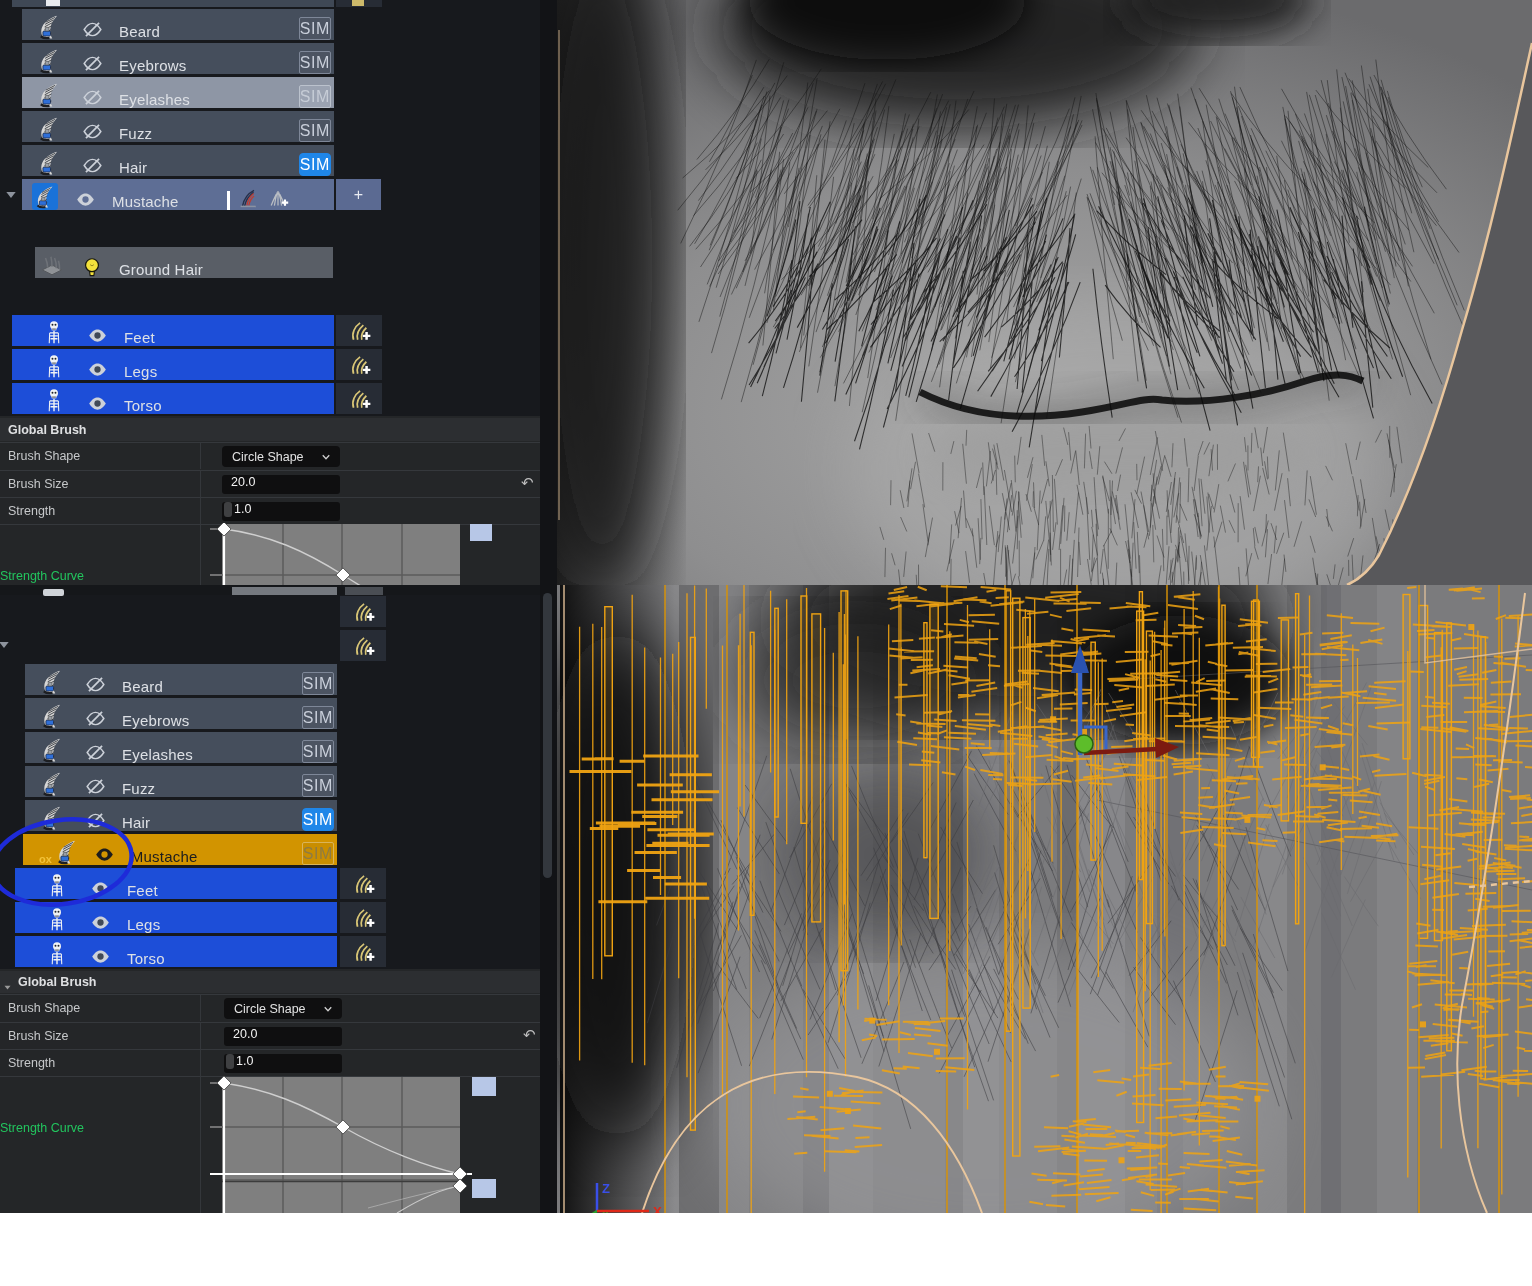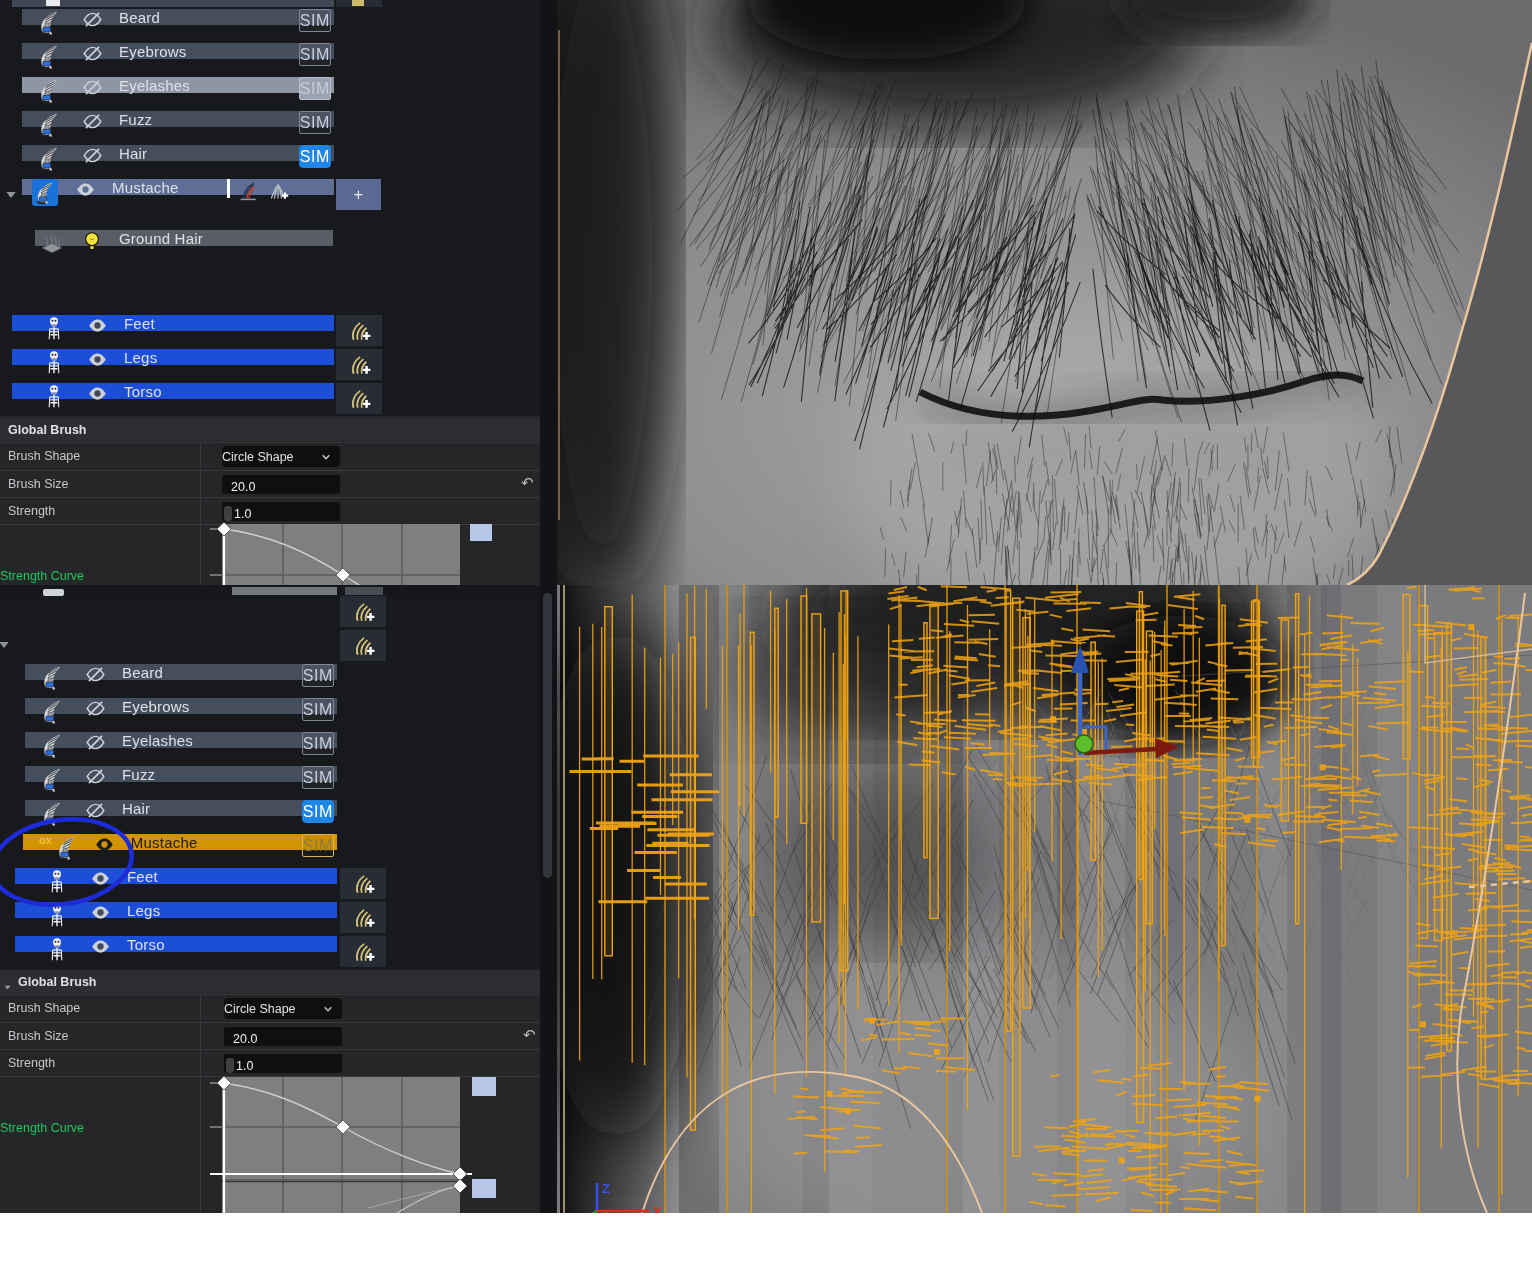--- a/index.html
+++ b/index.html
@@ -6,21 +6,21 @@
 body{font-family:"Liberation Sans",sans-serif;background:#fff}
 .stage{position:relative;width:1532px;height:1286px;background:#fff;overflow:hidden}
 .shot{position:absolute;left:0;width:1532px;overflow:hidden;background:#17191d}
 #shotTop{top:0;height:585px}
 #shotBottom{top:585px;height:628px}
 .vp{position:absolute;top:0;width:975px;height:100%;background:#7e7e80}
 #shotTop .vp{left:557px}#shotBottom .vp{left:557px}
 .gapstrip{position:absolute;left:540px;top:0;width:17px;height:100%;background:#121316}
 .scrollthumb{position:absolute;left:543px;top:8px;width:9px;height:285px;border-radius:5px;background:#33373d}
 
-.row{position:absolute;height:16px;display:flex;align-items:flex-start;background:#454e5c}
+.row{position:absolute;height:31px;display:flex;align-items:flex-end;background:#454e5c}
 .row.skel{background:#1d4ed8}
 .row.sub{background:#595e66}
 .row.hl{background:#8e96a5}
 .row.sel{background:#5e6e95}
 .row.orange{background:#d29400}
 .ic{flex:0 0 auto;display:flex;align-items:center;justify-content:center}
 .ic svg{display:block}
 .hairic{width:26px;height:27px;margin-left:14px}
 .hairic.chip{background:#1a72d8;border-radius:3px;padding:1px;margin-left:10px}
 .skelic{width:20px;height:27px;margin-left:32px}
@@ -44,23 +44,23 @@
 .minic{width:24px;height:24px;margin-left:6px}
 
 .gbsec{position:absolute;left:0;width:540px;background:#242628}
 .gbhead{position:absolute;left:0;width:540px;background:#2c2e31;display:flex;align-items:center}
 .gbhead .t{font-size:12.5px;font-weight:bold;color:#dfe0e2;margin-left:8px}
 .gbhead .tri{width:9px;height:9px;color:#9a9a9a;margin-left:3px}
 .gbrow{position:absolute;left:0;width:540px;height:27px;border-top:1px solid #35383c}
 .gbrow .glabel{position:absolute;left:8px;top:6px;font-size:12.5px;color:#c6c8ca}
 .gbrow .vdiv{position:absolute;left:200px;top:0;width:1px;height:100%;background:#34373b}
 .dd{position:absolute;left:222px;top:3px;width:118px;height:21px;background:#0f0f10;border-radius:4px;display:flex;align-items:center;color:#e2e2e2;font-size:12.5px}
-.dd .dt{}
+.dd .dt{margin-left:10px}
 .dd .ch{margin-left:auto;margin-right:8px;width:12px;height:12px;color:#cfcfcf}
-.numfield{position:absolute;left:222px;top:4px;width:118px;height:19px;background:#0f0f10;border-radius:3px;display:flex;align-items:flex-end;color:#f2f2f2;font-size:12.5px}
+.numfield{position:absolute;left:222px;top:4px;width:118px;height:19px;background:#0f0f10;border-radius:3px;display:flex;align-items:flex-start;color:#f2f2f2;font-size:12.5px}
 .numfield .v{margin-left:9px}
 .numfield .nub{width:8px;height:15px;border-radius:3px;background:#3f4042;margin-left:2px;flex:0 0 auto}
 .undo{position:absolute;left:521px;top:3px;font-size:15px;color:#bdbdbd}
 .bluesq{position:absolute;background:#b7c7e7}
 .curvelabel{position:absolute;left:0;font-size:12.5px;color:#22c55e}
 .curvesvg{position:absolute}
 
 .anno{position:absolute;pointer-events:none;z-index:40}
 .partbits{position:absolute;background:#3f4855}
 </style>
@@ -241,21 +241,21 @@
           </svg>
         </span>
     <span class="ic minic">
           <svg width="24" height="24" viewBox="0 0 24 24">
             <use href="#i-tuftadd"></use>
           </svg>
         </span>
   </div>
   <div class="pluscell" style="left:336px;top:179px">+</div>
 
-  <div class="row sub" style="left:35px;top:230px;width:298px">
+  <div class="row sub" style="left:35px;top:247px;width:298px">
     <span class="ic subic">
           <svg width="26" height="26" viewBox="0 0 24 24">
             <use href="#i-groundhair"></use>
           </svg>
         </span>
     <span class="ic" style="margin-left:16px;width:22px;height:22px">
           <svg width="22" height="22" viewBox="0 0 24 24">
             <use href="#i-bulb"></use>
           </svg>
         </span>

